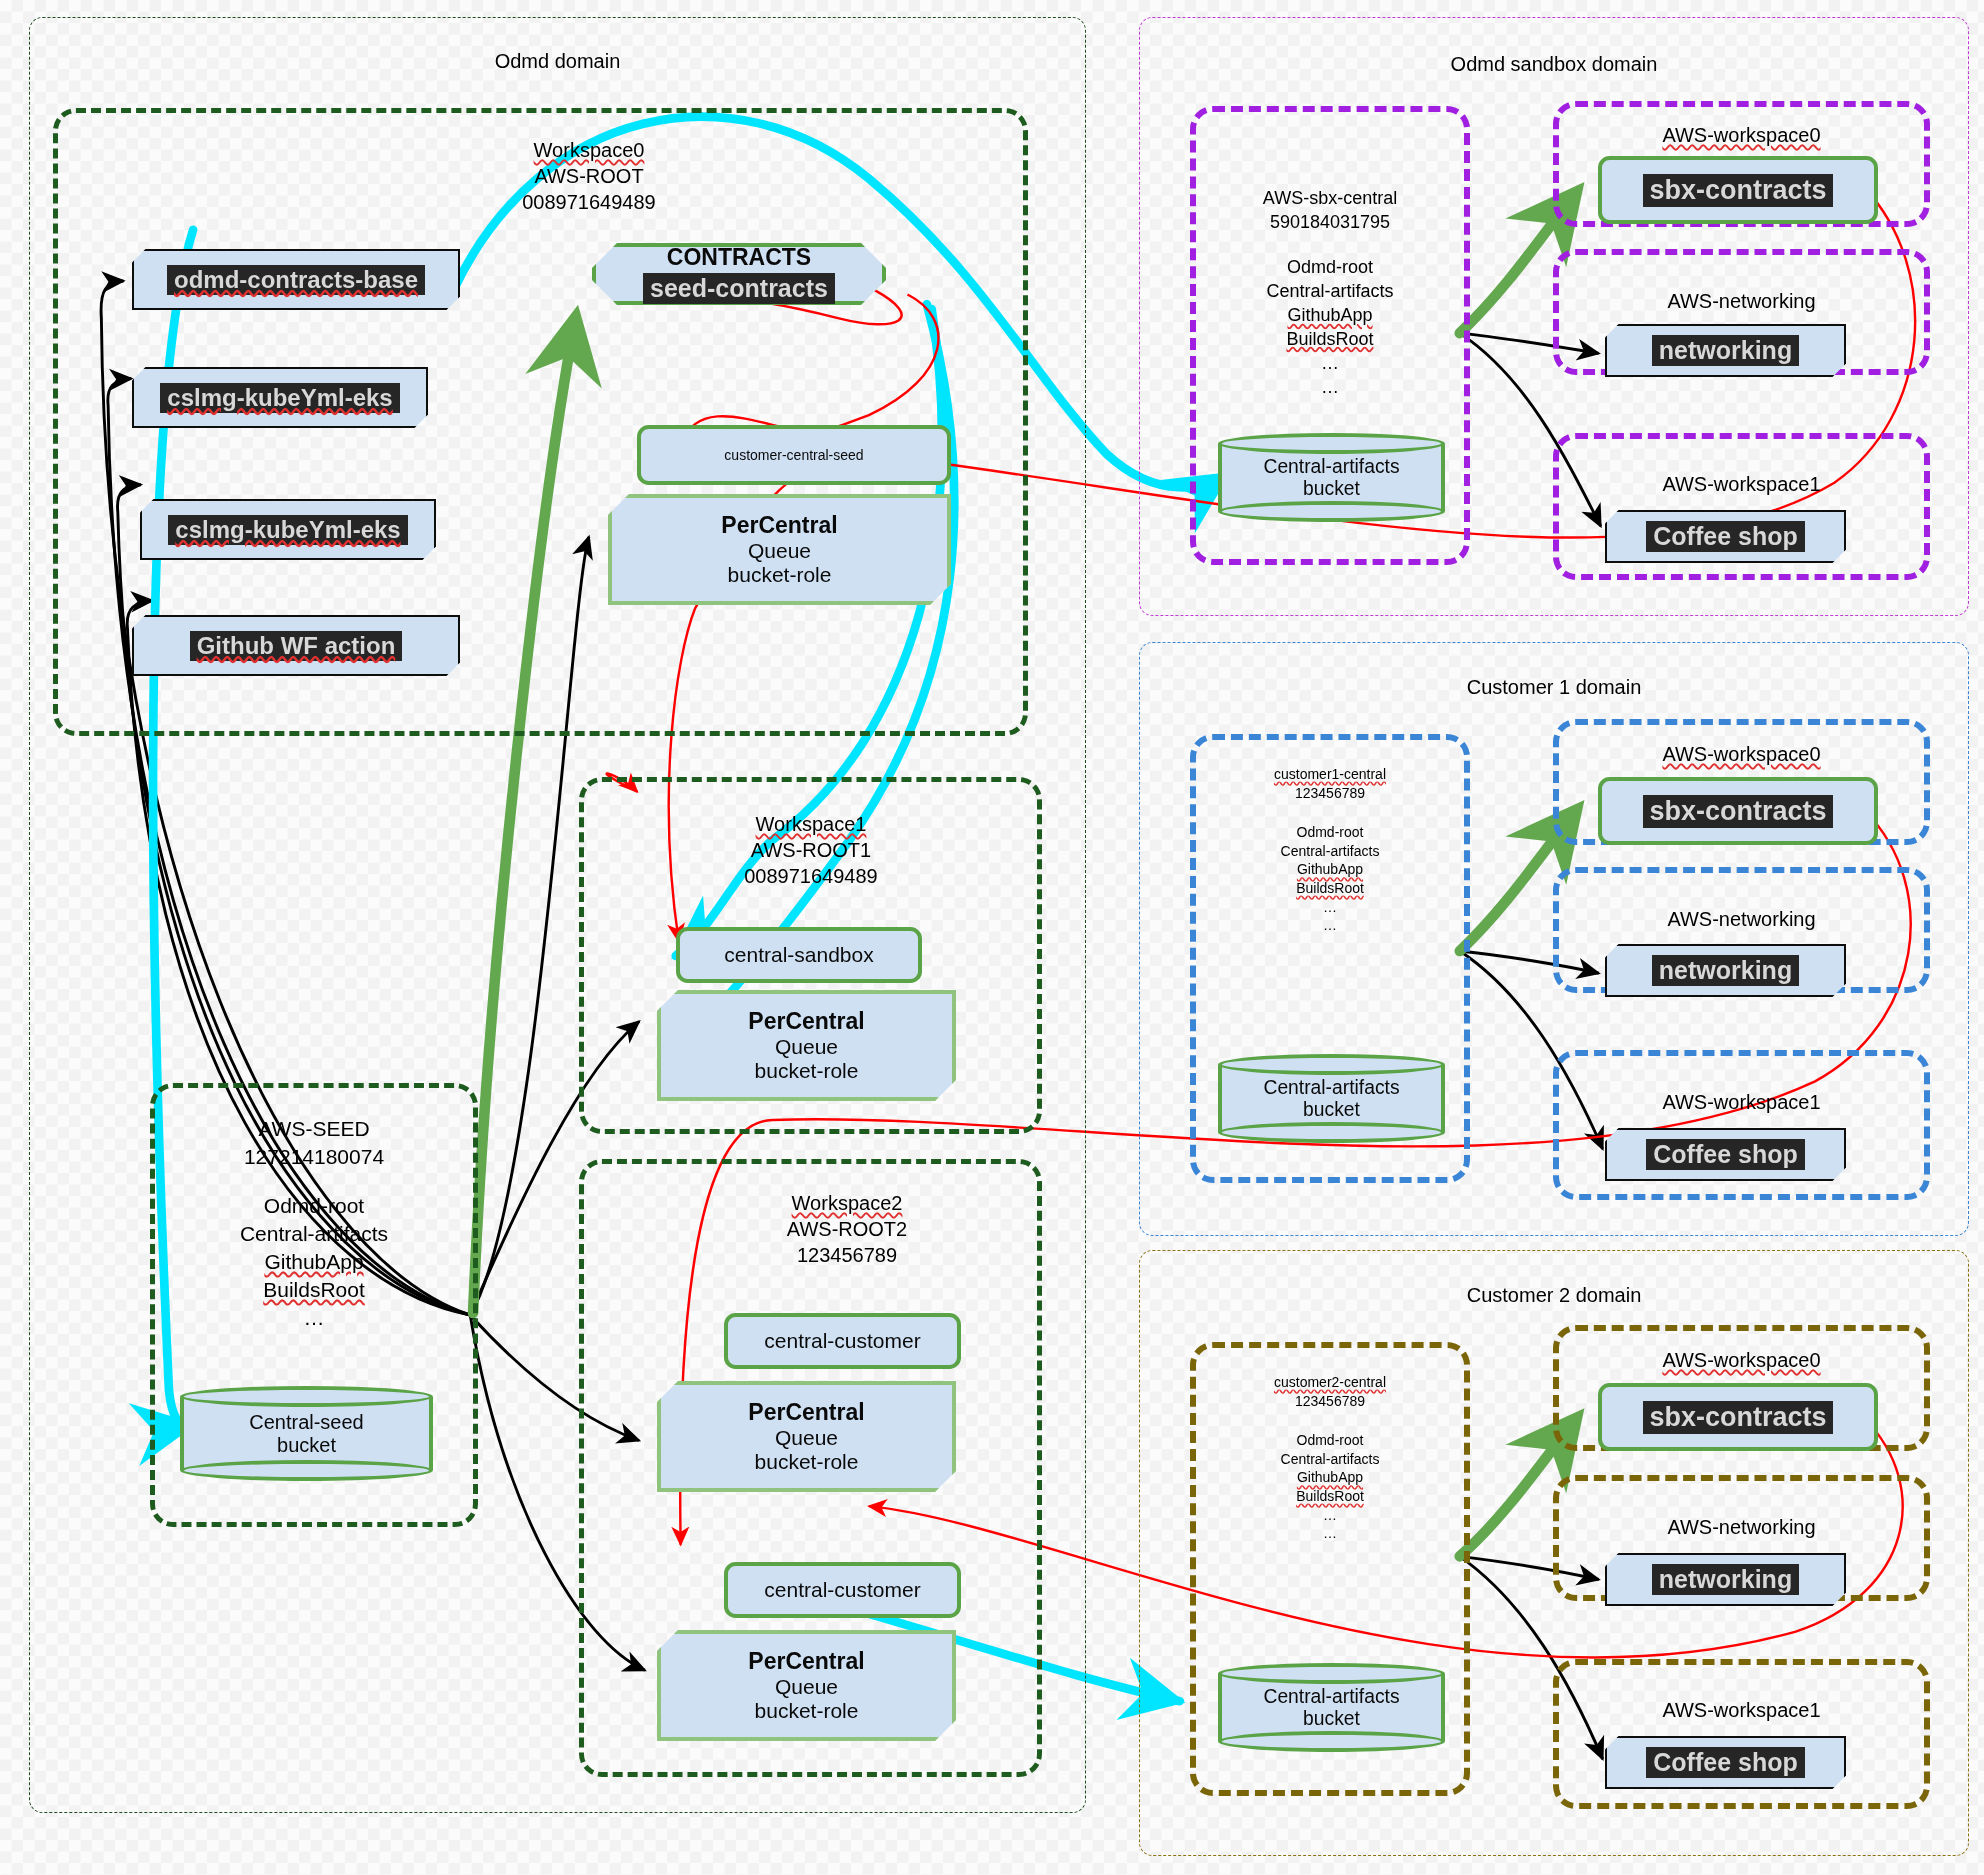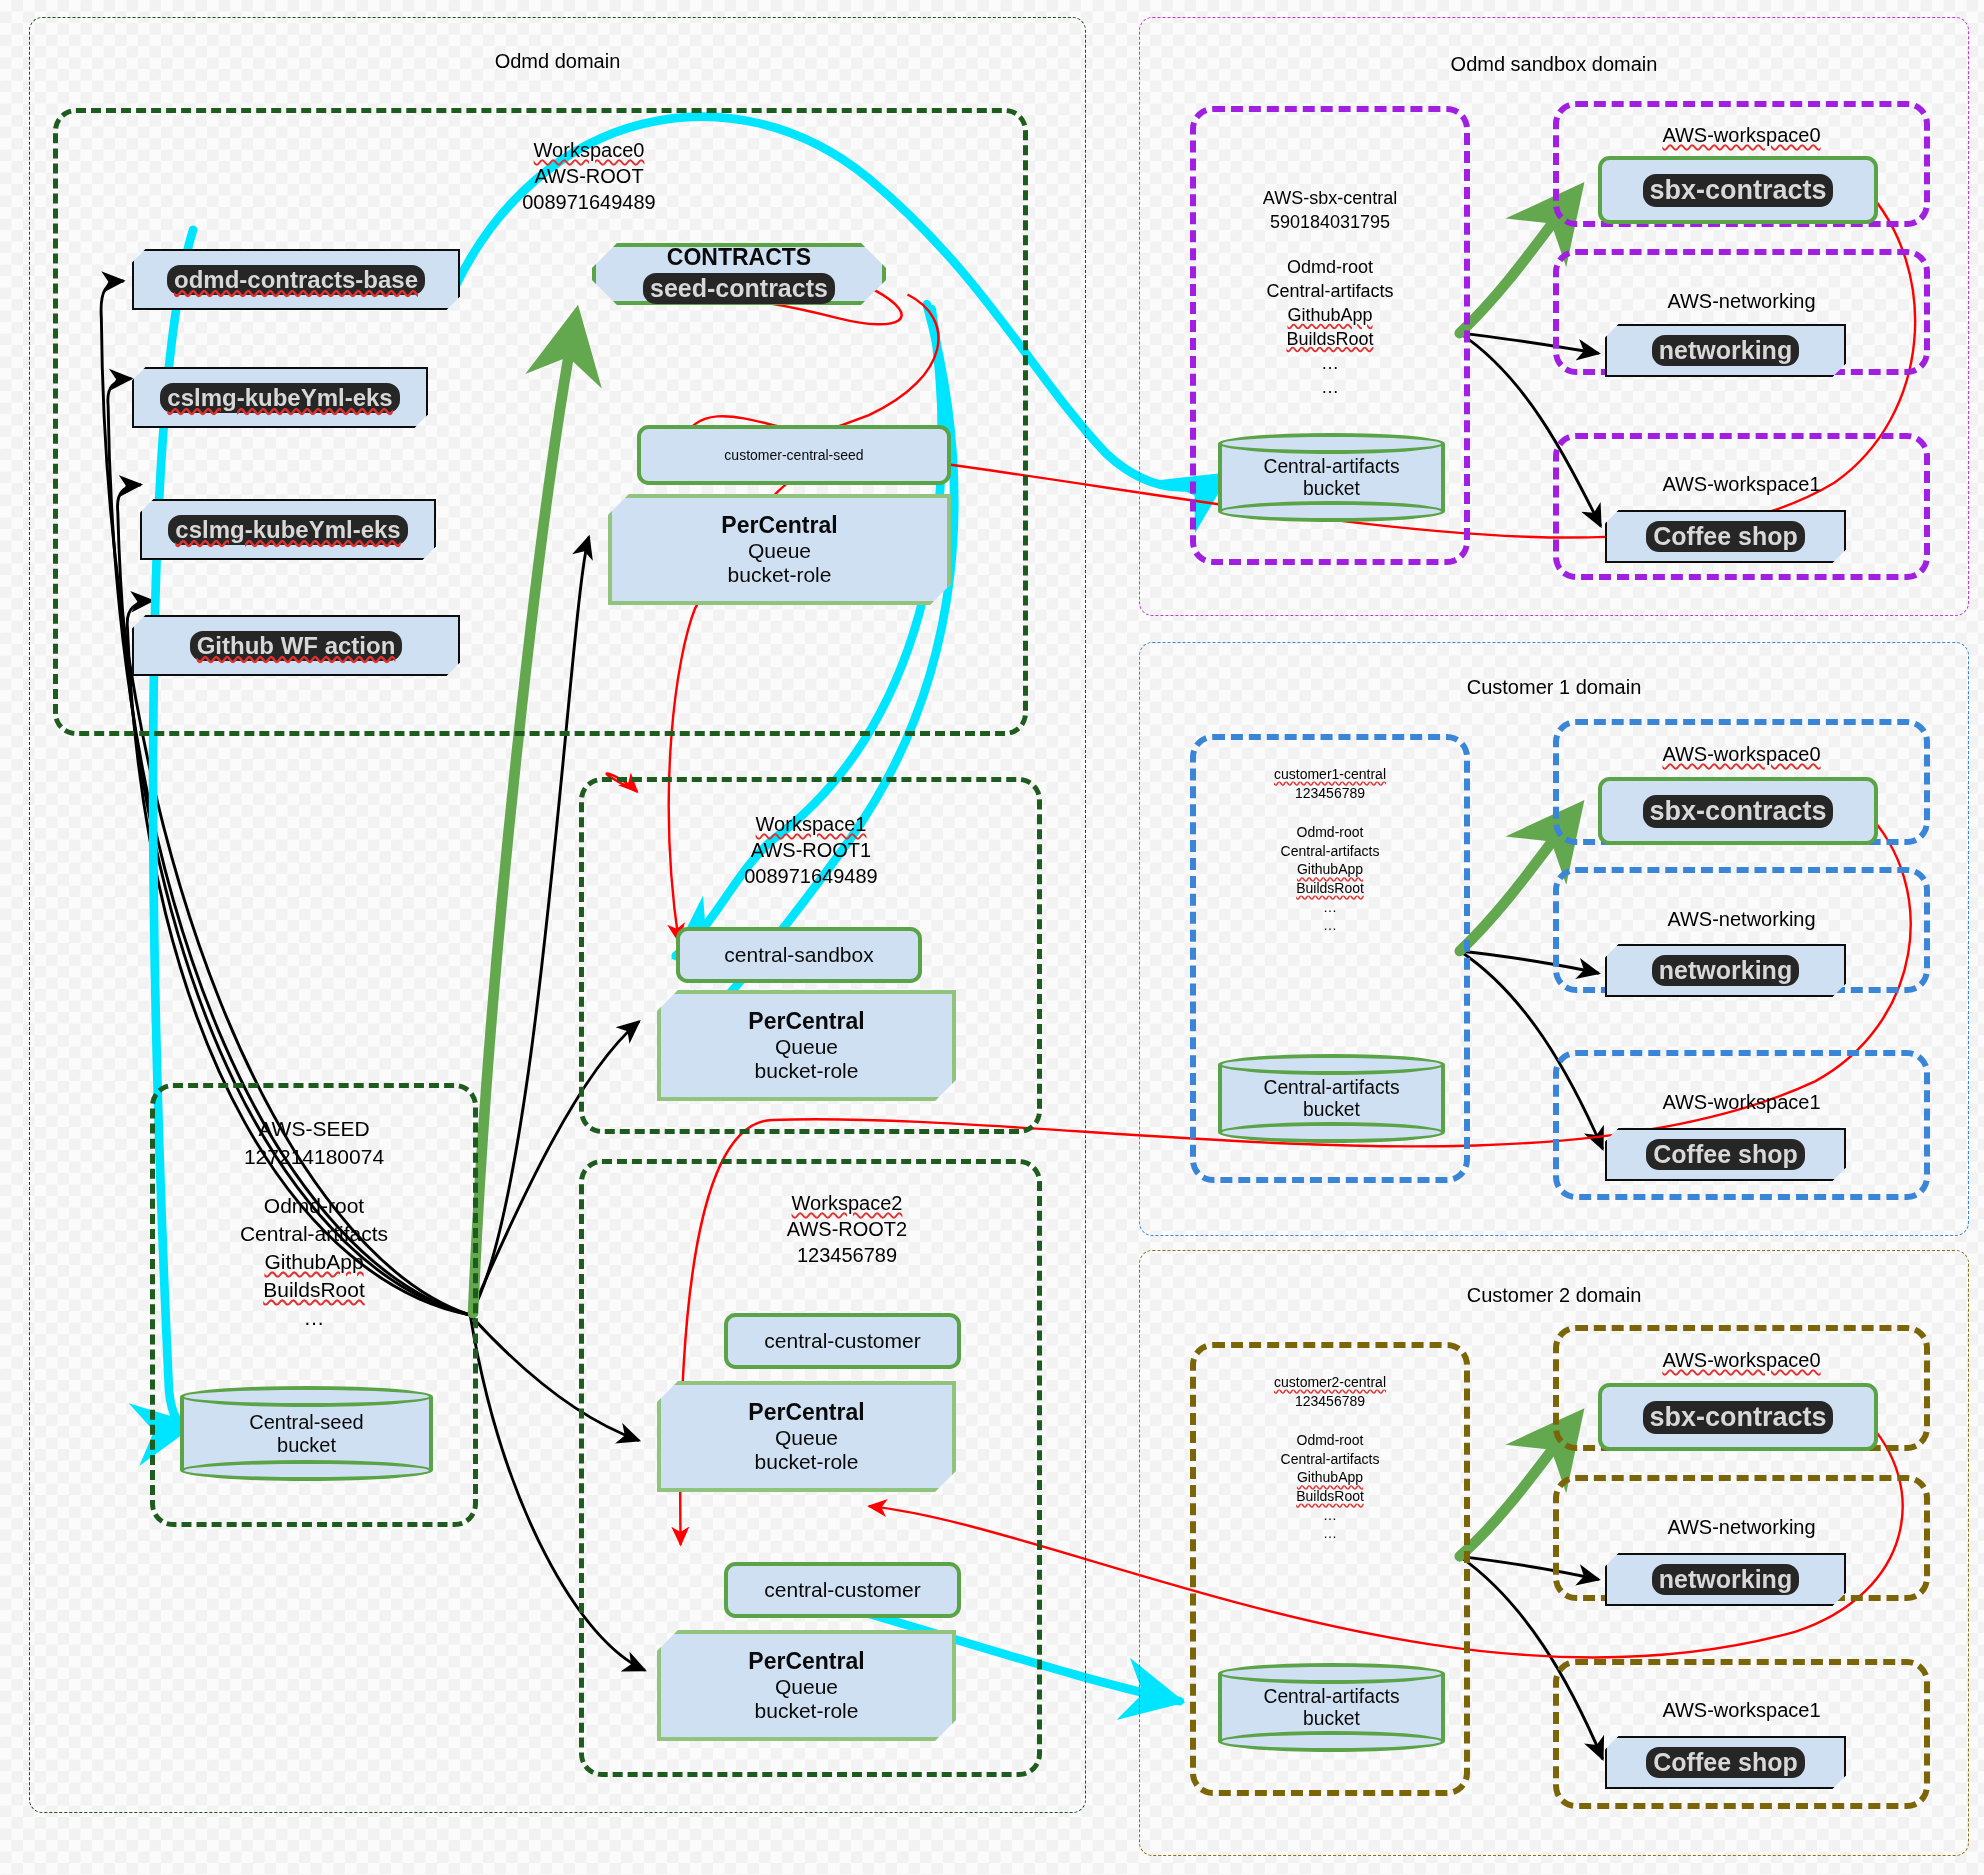--- a/index.html
+++ b/index.html
@@ -33,21 +33,21 @@
         display:flex;flex-direction:column;align-items:center;justify-content:center;
         text-align:center;color:#0a0a0a;}
   .clip{border:2.4px solid #0d0d0d;
         clip-path:polygon(13.5px 0,100% 0,100% calc(100% - 13.5px),calc(100% - 13.5px) 100%,0 100%,0 13.5px);}
   .greenbox{border:4.8px solid #5aa347;border-radius:11.6px;}
   .greenclip-lite{border:4.8px solid #90c47e;
         clip-path:polygon(21px 0,100% 0,100% calc(100% - 21px),calc(100% - 21px) 100%,0 100%,0 21px);}
   .greenoct{border:4.8px solid #5aa347;
         clip-path:polygon(25px 0,calc(100% - 25px) 0,100% 25px,100% calc(100% - 25px),calc(100% - 25px) 100%,25px 100%,0 calc(100% - 25px),0 25px);}
 
-  .hl{background:#262626;color:#d8d8d8;font-weight:bold;padding:1px 6.8px;display:inline-block;border-radius:13px;}
+  .hl{background:#262626;color:#d8d8d8;font-weight:bold;padding:1px 6.8px;display:inline-block;}
   .plain{color:#0a0a0a;}
   .bold{font-weight:bold;}
 
   
   .db{position:absolute;box-sizing:border-box;}
   .db .body{position:absolute;left:0;right:0;top:10.6px;bottom:10.6px;background:#cfe0f3;
             border-left:4.8px solid #5aa347;border-right:4.8px solid #5aa347;}
   .db .top,.db .bot{position:absolute;left:0;right:0;height:21px;background:#cfe0f3;
             border:4.8px solid #5aa347;border-radius:50%;box-sizing:border-box;}
   .db .top{top:0;} .db .bot{bottom:0;background:#cfe0f3;}

